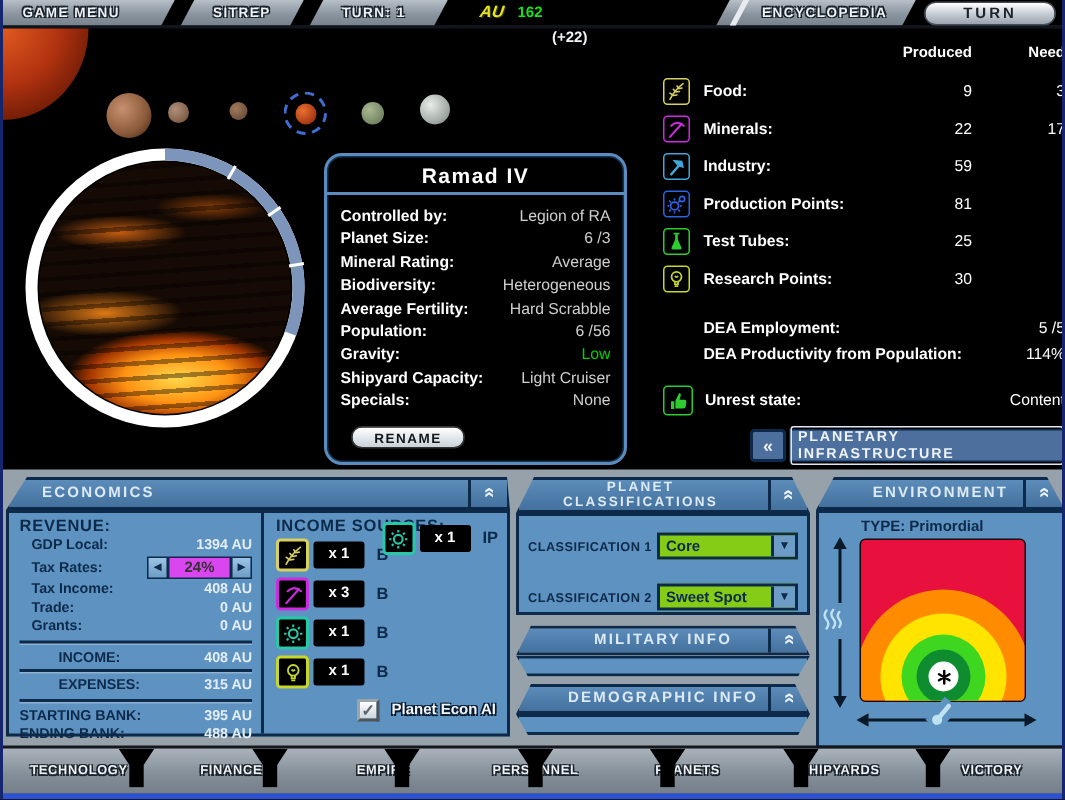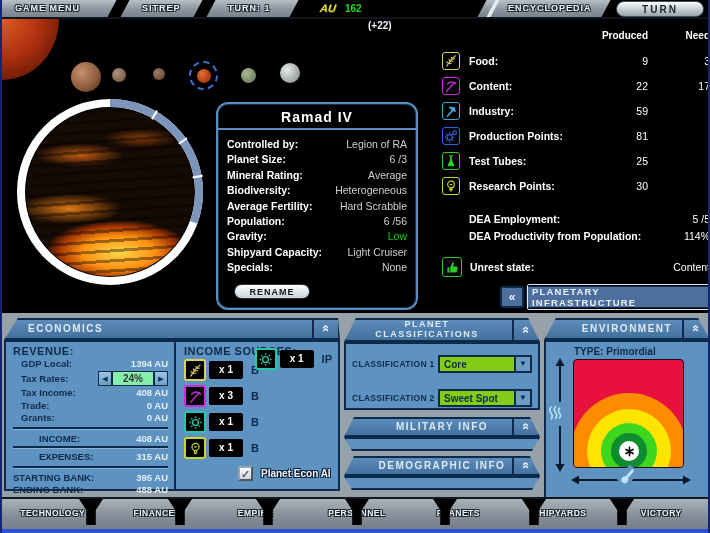--- a/index.html
+++ b/index.html
@@ -96,21 +96,21 @@
   .eco-right{flex:1;position:relative;padding:3px 0 0 8px;}
   .e-title{font-size:11px;font-weight:bold;color:#0d2a4a;letter-spacing:.5px;}
   .e-row{display:flex;justify-content:space-between;align-items:center;font-size:9.5px;height:12.5px;}
   .e-row .lab{color:#0d2a4a;font-weight:bold;}
   .e-row .val{color:#e4eef7;font-weight:bold;}
   .e-row.tall{height:17px;}
   .e-line{height:2px;background:#0d2a4a;box-shadow:0 1px 0 rgba(255,255,255,.3);margin:3px 0;}
   .spin{display:flex;align-items:center;height:15px;}
   .spin .btn{width:14px;height:15px;background:linear-gradient(#9cc4e4,#6d9cc6);border:1px solid #0d2a4a;
         color:#0d2a4a;font-size:7px;line-height:13px;text-align:center;}
-  .spin .box{width:42px;height:15px;background:#86efac;border:1px solid #0d2a4a;color:#333;
+  .spin .box{width:42px;height:15px;background:#d946ef;border:1px solid #0d2a4a;color:#333;
         font-size:10px;font-weight:bold;text-align:center;line-height:13px;}
   .inc-row{display:flex;align-items:center;height:26px;}
   .itile{width:22px;height:22px;background:#000;border:2px solid currentColor;border-radius:3px;
         display:flex;align-items:center;justify-content:center;flex:none;}
   .mult{width:34px;height:18px;background:#000;color:#fff;font-size:10px;font-weight:bold;
         text-align:center;line-height:18px;margin-left:3px;border-radius:2px;}
   .unit{color:#0d2a4a;font-weight:bold;font-size:11px;margin-left:8px;}
   .ip-row{position:absolute;right:6px;top:6px;display:flex;align-items:center;}
   .chkrow{position:absolute;left:62px;bottom:8px;display:flex;align-items:center;}
   .chk{width:15px;height:15px;background:linear-gradient(#fdfdfd,#cfd6dc);border:2px outset #9aa4ae;
@@ -323,21 +323,21 @@
       <span class="res-label">Food:</span>
       <span class="colP">9</span>
       <span class="colN">3</span>
     </div>
     <div class="res-row">
       <span class="tile" style="color: rgb(204, 43, 224);">
           <svg width="14" height="14">
             <use href="#i-pick"></use>
           </svg>
         </span>
-      <span class="res-label">Content:</span>
+      <span class="res-label">Minerals:</span>
       <span class="colP">22</span>
       <span class="colN">17</span>
     </div>
     <div class="res-row">
       <span class="tile" style="color: rgb(63, 168, 216);">
           <svg width="14" height="14">
             <use href="#i-hammer"></use>
           </svg>
         </span>
       <span class="res-label">Industry:</span>

